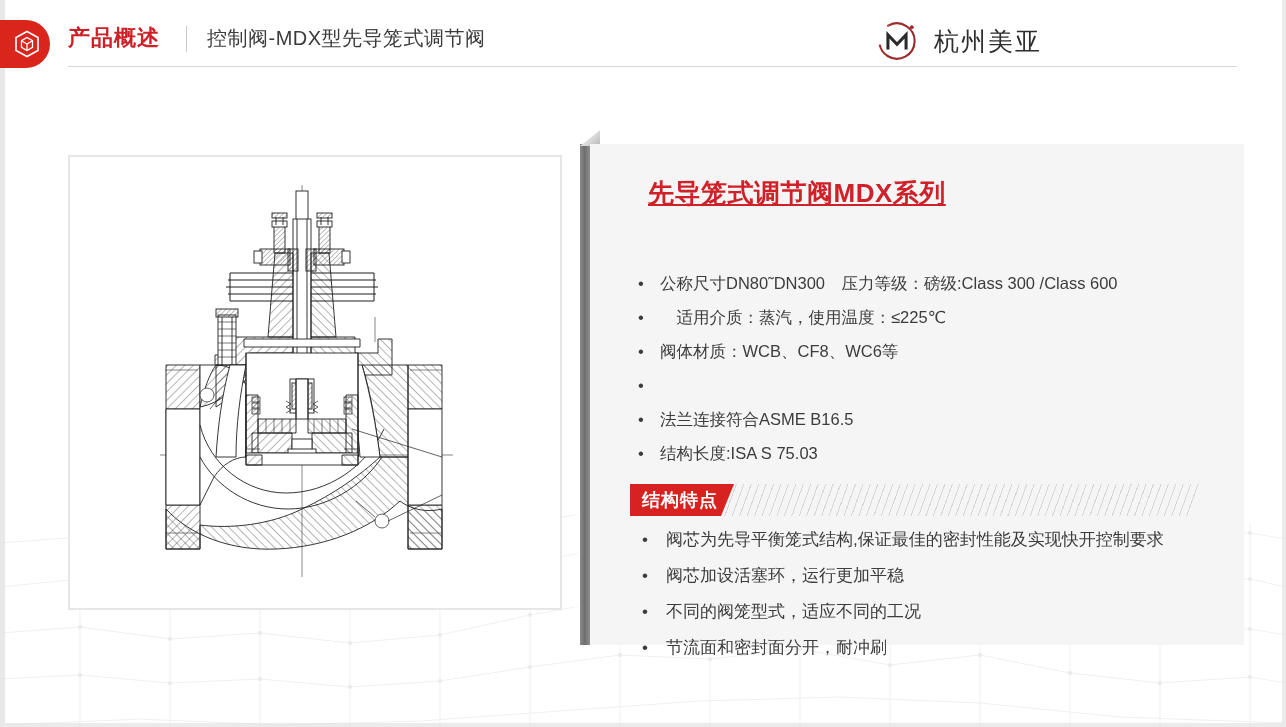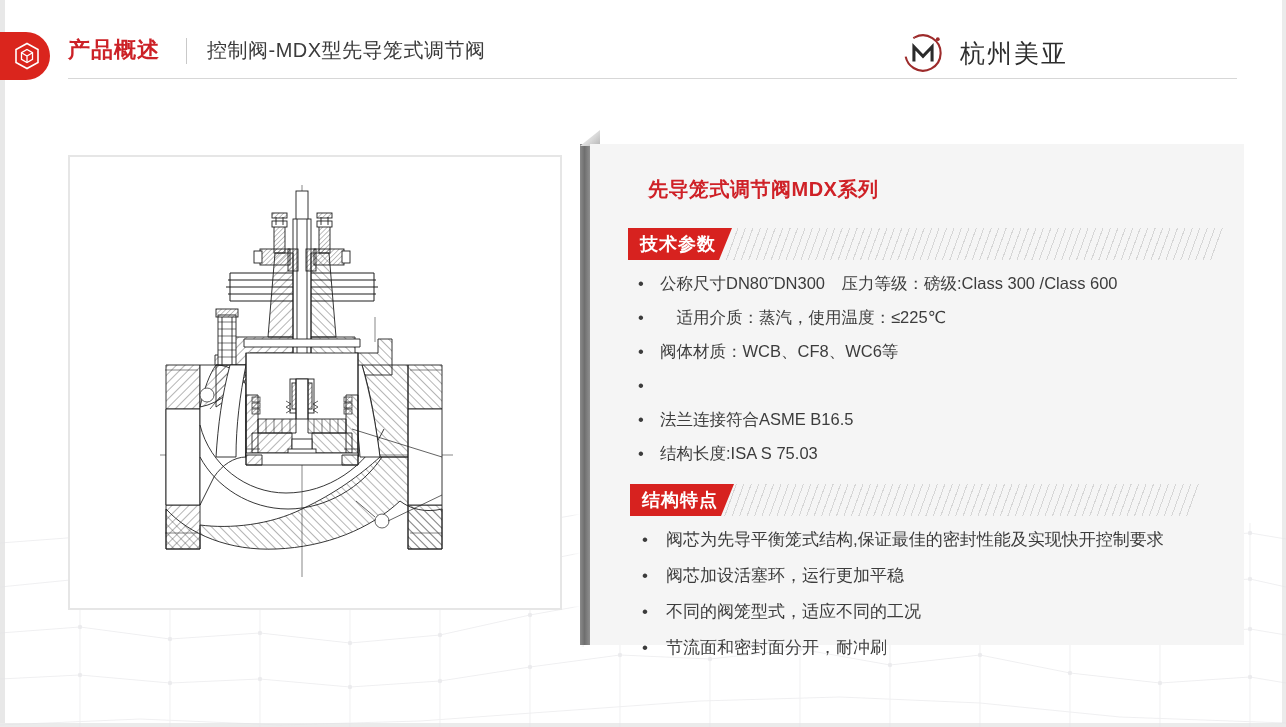--- a/index.html
+++ b/index.html
@@ -41,22 +41,22 @@
   .edge-strip-b {
     position: absolute;
     left: 0; bottom: 0;
     width: 1286px; height: 4px;
     background: #ebebeb;
   }
 
   
   .header {
     position: absolute;
-    left: 0; top: 16px;
-    width: 1088px; height: 80px; padding-left: 26px;
+    left: 0; top: 4px;
+    width: 1088px; height: 80px;
   }
   .hdr-badge {
     position: absolute;
     left: -18px; top: 16px;
     width: 68px; height: 48px;
     background: #da251d;
     border-radius: 0 26px 26px 0;
     display: flex;
     align-items: center;
     justify-content: flex-end;
@@ -152,25 +152,26 @@
   .panel-body {
     position: absolute;
     left: 18px; top: 14px;
     width: 654px; height: 501px;
     background: #f5f5f5;
   }
 
   .panel-title {
     position: absolute;
     left: 58px; top: 32px;
-    font-size: 20px;
+    font-size: 26px;
     font-weight: bold;
     color: #cf2127;
     letter-spacing: 0.5px;
     white-space: nowrap;
+    text-decoration: underline;
   }
 
   
   .sec {
     position: absolute;
     height: 32px;
   }
   .sec-tag {
     position: absolute;
     left: 0; top: 0;
@@ -533,24 +534,20 @@
 
   <div class="panel-wrap">
     <div class="panel-glow"></div>
     <div class="panel-spine"></div>
     <div class="panel-spine-top"></div>
 
     <div class="panel-body">
 
       <div class="panel-title">先导笼式调节阀MDX系列</div>
 
-      <div class="sec" style="left:38px; top:84px; width:598px;">
-        <div class="sec-hatch" style="left:92px; width:506px;"></div>
-        <div class="sec-tag">技术参数</div>
-      </div>
 
       <ul class="bullets" id="tech-list">
         <li>
           <span class="dot">•</span>
           <span class="txt">公称尺寸DN80˜DN300　压力等级：磅级:Class 300 /Class 600</span>
         </li>
         <li>
           <span class="dot">•</span>
           <span class="txt">　适用介质：蒸汽，使用温度：≤225℃</span>
         </li>

